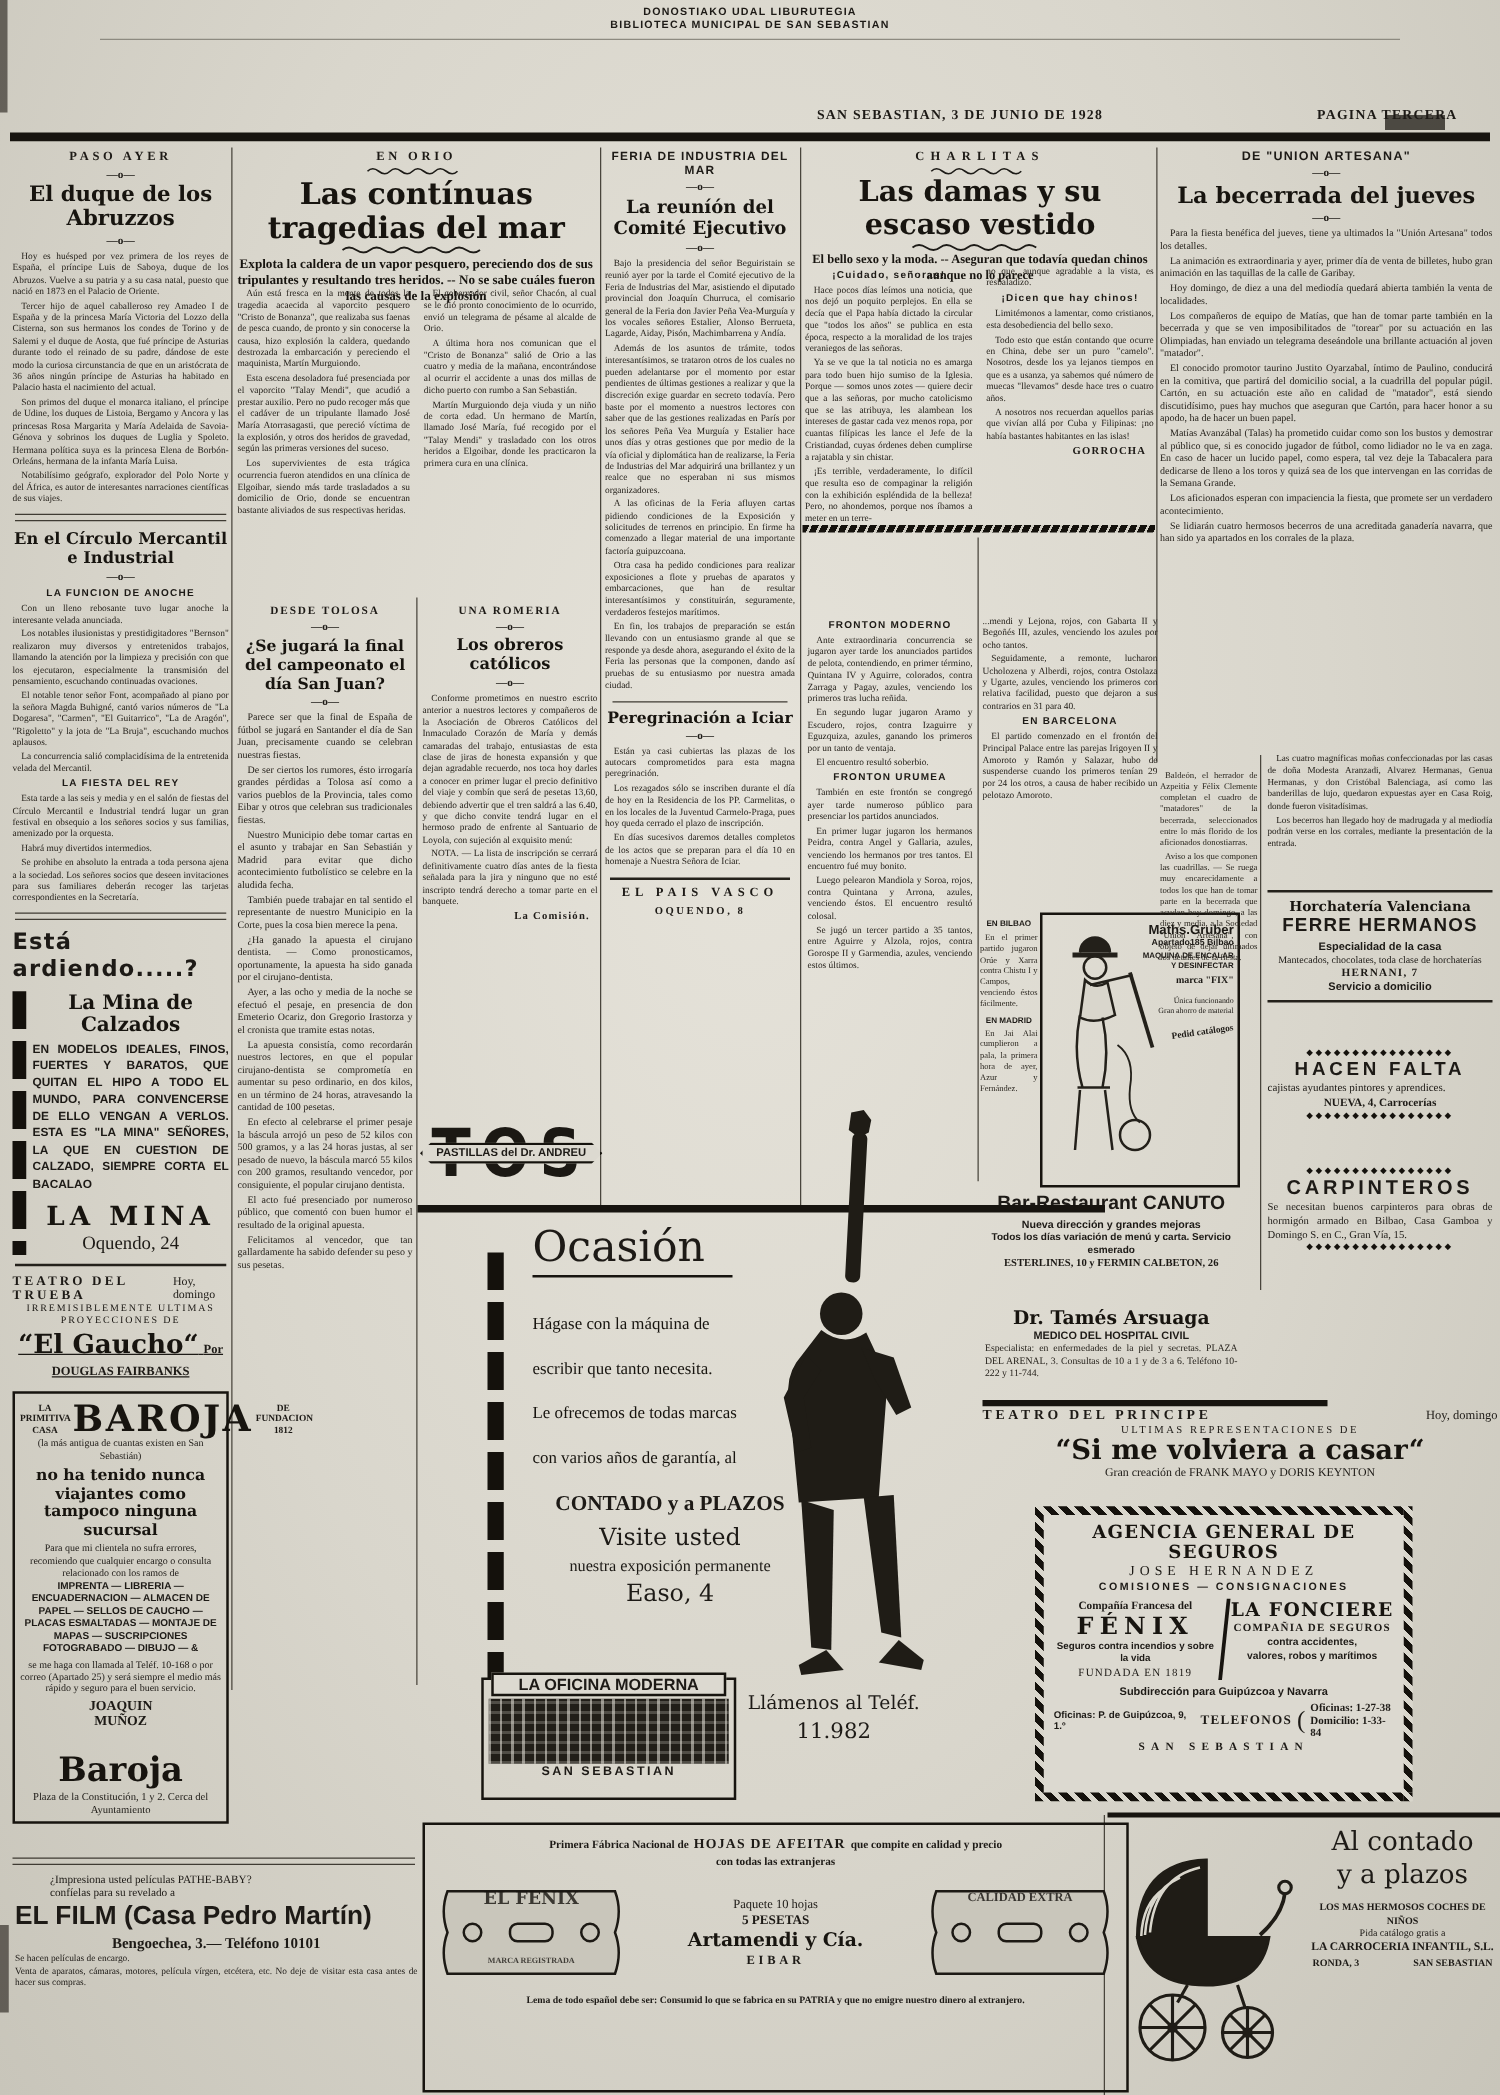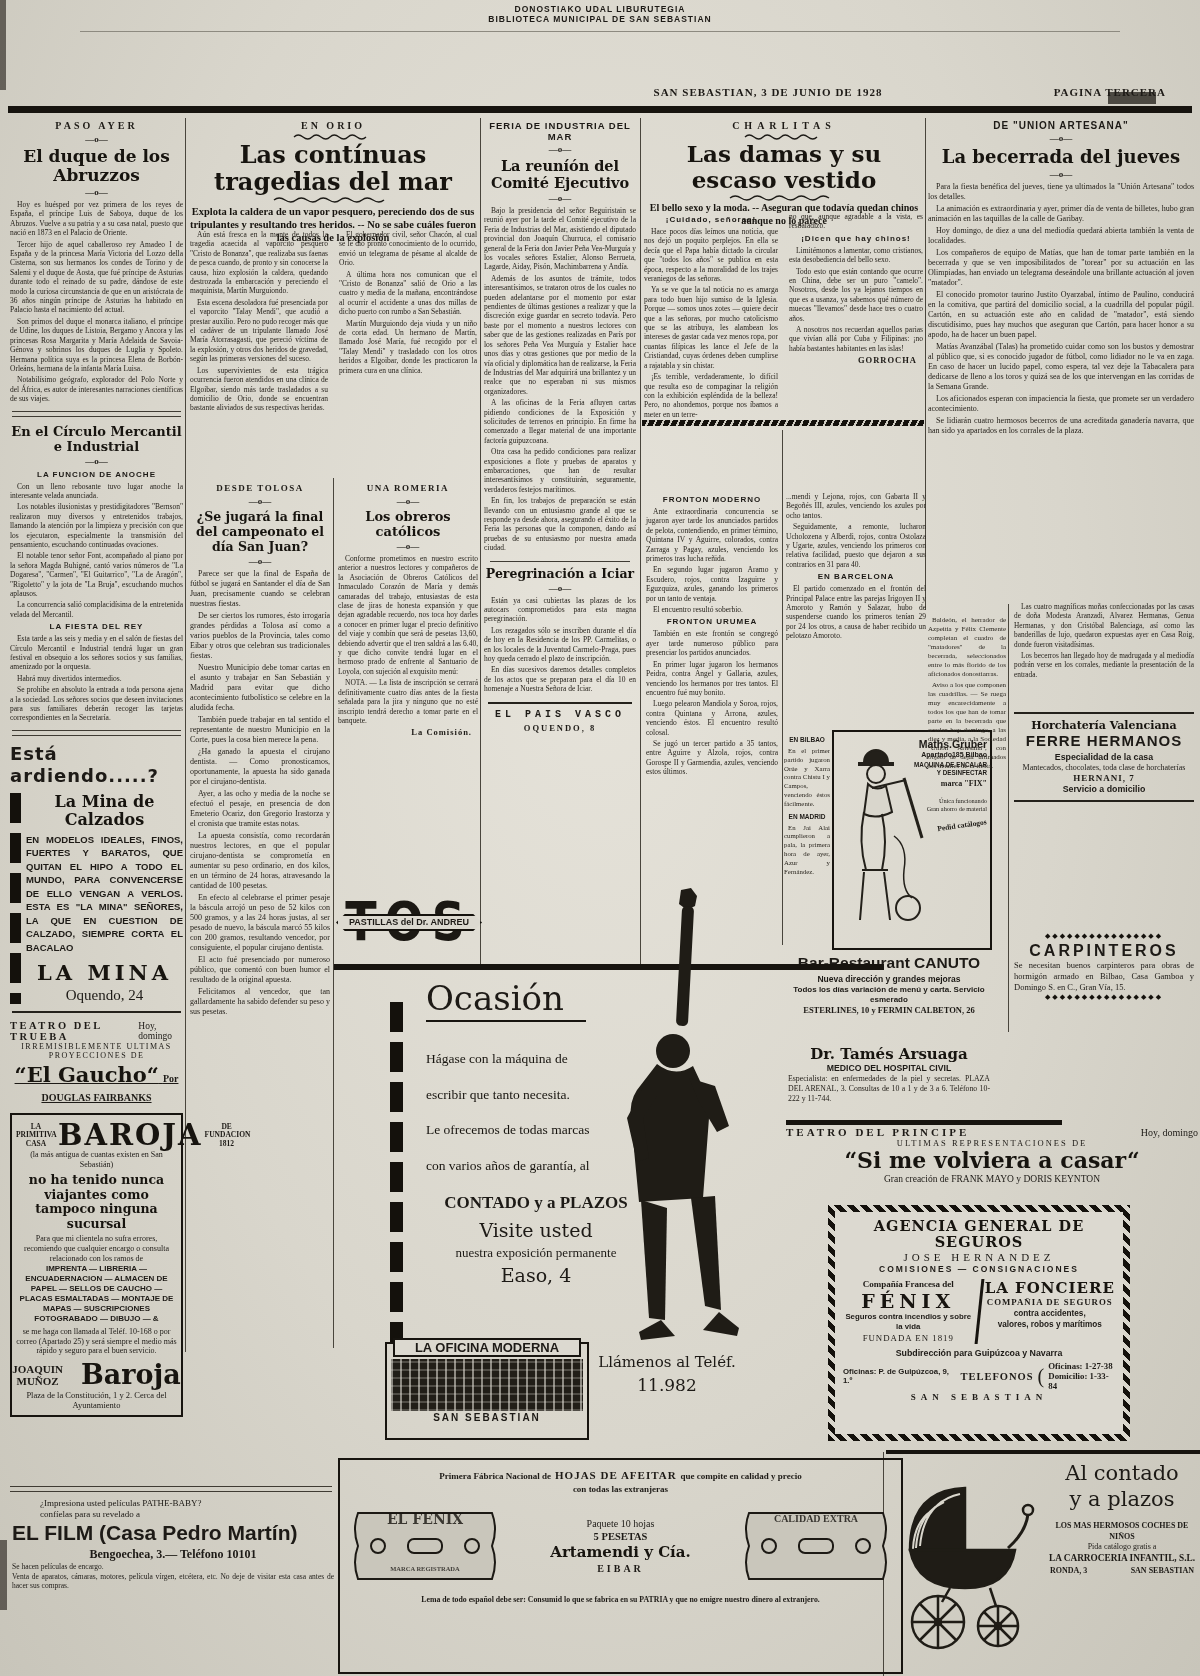--- a/index.html
+++ b/index.html
@@ -128,21 +128,21 @@
       <div style="display:flex;align-items:center;gap:2px;">
         <div class="bold ctr" style="width:40px;font-size:7.5px;line-height:8.5px;">LA PRIMITIVA CASA</div>
         <div class="hl-xl" style="flex:1;font-size:29px;line-height:30px;letter-spacing:2px;">BAROJA</div>
         <div class="bold ctr" style="width:44px;font-size:7.5px;line-height:8.5px;">DE FUNDACION 1812</div>
       </div>
       <div class="ctr" style="font-size:8px;line-height:10px;">(la más antigua de cuantas existen en San Sebastián)</div>
       <div class="hl-xl" style="font-size:12.5px;line-height:14.5px;margin-top:3px;">no ha tenido nunca viajantes como tampoco ninguna sucursal</div>
       <div class="ctr" style="font-size:8px;line-height:9.8px;margin-top:3px;">Para que mi clientela no sufra errores, recomiendo que cualquier encargo o consulta relacionado con los ramos de</div>
       <div class="sans bold ctr" style="font-size:8px;line-height:10px;">IMPRENTA — LIBRERIA — ENCUADERNACION — ALMACEN DE PAPEL — SELLOS DE CAUCHO — PLACAS ESMALTADAS — MONTAJE DE MAPAS — SUSCRIPCIONES FOTOGRABADO — DIBUJO — &amp;</div>
       <div class="ctr" style="font-size:8px;line-height:9.8px;margin-top:3px;">se me haga con llamada al Teléf. 10-168 o por correo (Apartado 25) y será siempre el medio más rápido y seguro para el buen servicio.</div>
-      <div class="ctr" style="display:flex;justify-content:center;align-items:center;gap:18px;margin-top:3px;">
+      <div class="ctr" style="display:flex;justify-content:center;align-items:center;gap:18px;margin-top:3px;flex-direction:column;">
         <span class="bold" style="font-size:11px;line-height:12px;width:56px;">JOAQUIN MUÑOZ</span>
         <span class="hl-xl" style="font-size:27px;">Baroja</span>
       </div>
       <div class="ctr" style="font-size:8.5px;line-height:10px;">Plaza de la Constitución, 1 y 2. Cerca del Ayuntamiento</div>
     </div>
   </div>
 
   <div class="sep abs" style="left:10px;top:1486px;width:322px;margin:0;"></div>
   <div class="abs" style="left:12px;top:1498px;width:322px;">
     <div style="font-size:9px;line-height:11px;padding-left:28px;">¿Impresiona usted películas PATHE-BABY?</div>
@@ -232,21 +232,21 @@
       <div class="hl-xl" style="font-size:12.5px;line-height:15px;">Peregrinación a Iciar</div>
       <div class="oo"></div>
       <div class="body">
           <p>Están ya casi cubiertas las plazas de los autocars comprometidos para esta magna peregrinación.</p>
           <p>Los rezagados sólo se inscriben durante el día de hoy en la Residencia de los PP. Carmelitas, o en los locales de la Juventud Carmelo-Praga, pues hoy queda cerrado el plazo de inscripción.</p>
           <p>En días sucesivos daremos detalles completos de los actos que se preparan para el día 10 en homenaje a Nuestra Señora de Iciar.</p>
         </div>
     </div>
     <div style="border-top:2px solid #24211b;margin:8px 4px 5px;"></div>
     <div>
-      <div class="bold ctr" style="font-size:10px;letter-spacing:4px;font-family:Liberation Mono, monospace;">EL PAIS VASCO</div>
+      <div class="bold ctr" style="font-size:10px;letter-spacing:4px;">EL PAIS VASCO</div>
       <div class="bold ctr" style="font-size:8.5px;letter-spacing:2px;margin-top:3px;">OQUENDO, 8</div>
     </div>
   </div>
 
   <div class="abs" style="left:644px;top:120px;width:280px;">
     <div class="kicker" style="letter-spacing:5px;">CHARLITAS</div>
     <svg class="squig" width="80" height="7" viewBox="0 0 80 7">
         <path d="M1 4 Q5 0 10 4 T19 4 T28 4 T37 4 T46 4 T55 4 T64 4 T73 4" fill="none" stroke="#1d1b17" stroke-width="1.3"></path>
       </svg>
     <div class="hl-xl" style="font-size:23px;line-height:26px;">Las damas y su escaso vestido</div>
@@ -436,20 +436,27 @@
     <div style="border-top:2px solid #24211b;margin-bottom:5px;"></div>
     <div class="hl-xl" style="font-size:11px;line-height:13px;">Horchatería Valenciana</div>
     <div class="sans bold ctr" style="font-size:15px;line-height:18px;letter-spacing:1px;">FERRE HERMANOS</div>
     <div class="sans bold ctr" style="font-size:8.8px;line-height:11px;margin-top:2px;">Especialidad de la casa</div>
     <div class="ctr" style="font-size:8px;line-height:10px;">Mantecados, chocolates, toda clase de horchaterías</div>
     <div class="bold ctr" style="font-size:9px;line-height:11px;letter-spacing:1px;">HERNANI, 7</div>
     <div class="sans bold ctr" style="font-size:8.8px;line-height:11px;">Servicio a domicilio</div>
     <div style="border-top:2px solid #24211b;margin-top:5px;"></div>
   </div>
 
+  <div class="abs" style="left:1014px;top:838px;width:180px;">
+    <div class="diamonds"></div>
+    <div class="sans bold ctr" style="font-size:15px;line-height:18px;letter-spacing:3px;">HACEN FALTA</div>
+    <div style="font-size:8.8px;line-height:11px;text-align:justify;">cajistas ayudantes pintores y aprendices.</div>
+    <div class="bold ctr" style="font-size:9px;line-height:12px;">NUEVA, 4, Carrocerías</div>
+    <div class="diamonds"></div>
+  </div>
 
   <div class="abs" style="left:1014px;top:932px;width:180px;">
     <div class="diamonds"></div>
     <div class="sans bold ctr" style="font-size:16px;line-height:19px;letter-spacing:3px;">CARPINTEROS</div>
     <div style="font-size:8.5px;line-height:11px;text-align:justify;">Se necesitan buenos carpinteros para obras de hormigón armado en Bilbao, Casa Gamboa y Domingo S. en C., Gran Vía, 15.</div>
     <div class="diamonds"></div>
   </div>
 
   <div class="hrule" style="left:334px;top:964px;width:550px;height:6px;"></div>
   <div class="abs" style="left:338px;top:978px;width:326px;height:370px;">

